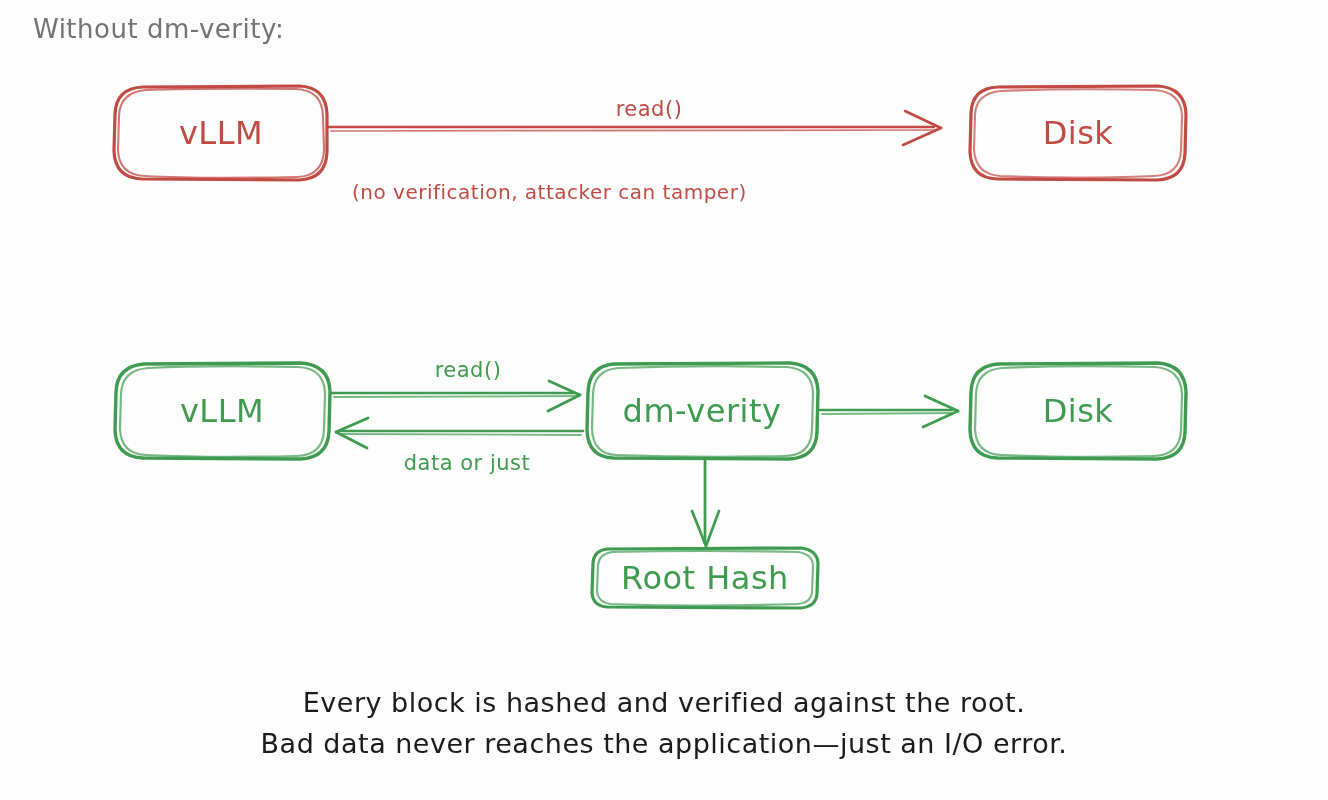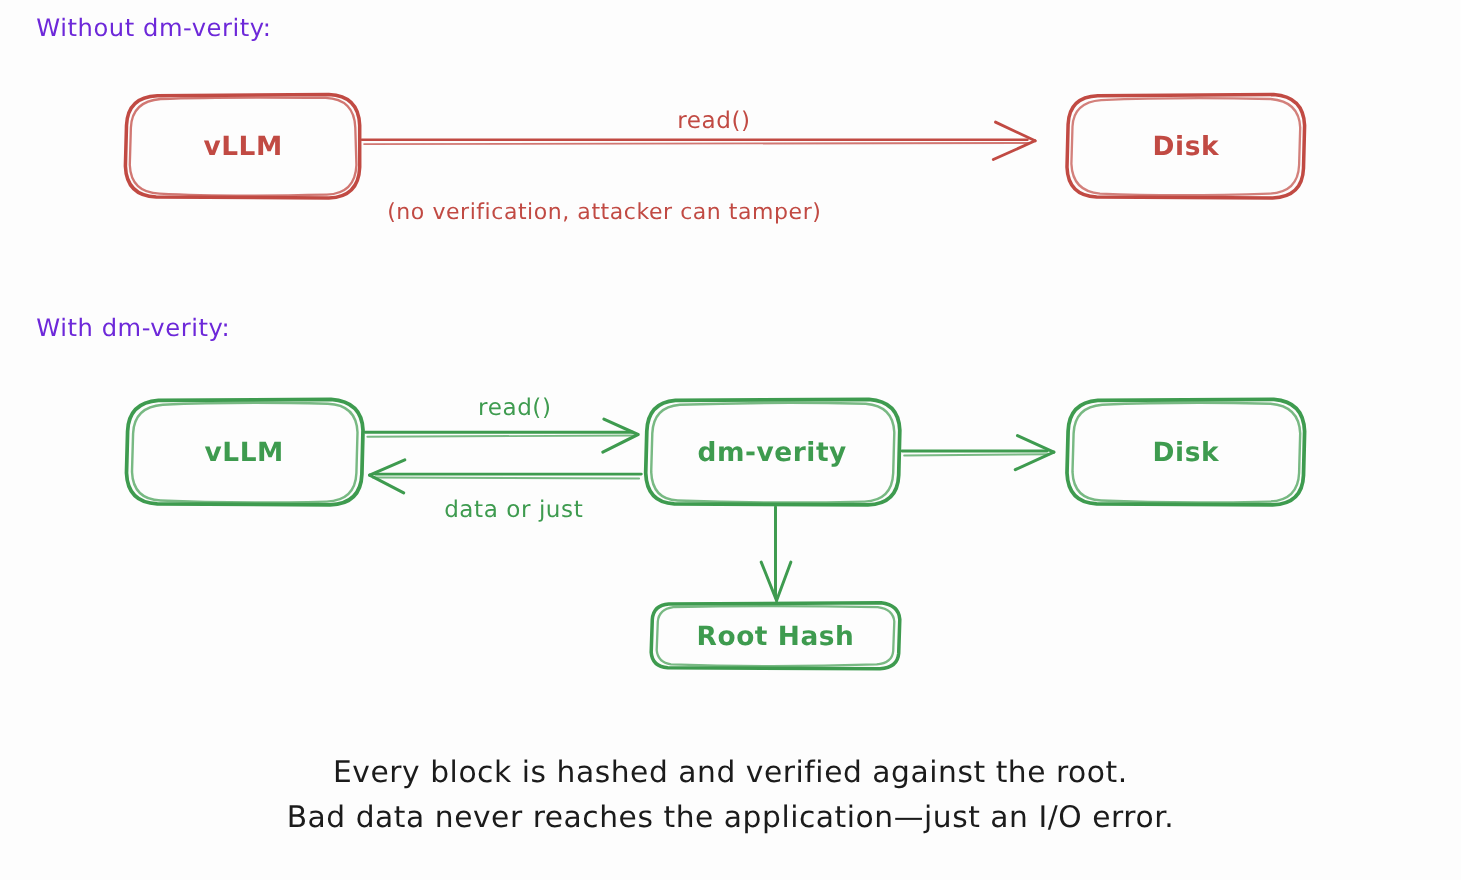--- a/index.html
+++ b/index.html
@@ -24,27 +24,26 @@
     width: 1328px;
     height: 800px;
   }
   .lbl {
     position: absolute;
     white-space: nowrap;
     font-family: "DejaVu Sans", sans-serif;
     letter-spacing: 0.5px;
   }
   .heading {
-    font-size: 22px;
-    color: #6d28d9;
+    font-size: 26px;
+    color: #737373;
     font-weight: 400;
   }
   .node-label {
-    font-size: 24px;
-    font-weight: bold;
+    font-size: 32px;
   }
   .edge-label {
     font-size: 21px;
   }
   .note-label {
     font-size: 20px;
   }
   .caption {
     font-size: 27px;
     color: #1b1b1b;
@@ -137,21 +136,20 @@
   <div class="lbl heading" style="left:33px; top:14px;">Without dm-verity:</div>
 
   <div class="lbl node-label red ctr" style="left:221px; top:133px;">vLLM</div>
 
   <div class="lbl node-label red ctr" style="left:1078px; top:133px;">Disk</div>
 
   <div class="lbl edge-label red ctr" style="left:649px; top:109px;">read()</div>
 
   <div class="lbl note-label red" style="left:352px; top:180px;">(no verification, attacker can tamper)</div>
 
-  <div class="lbl heading" style="left:33px; top:286px;">With dm-verity:</div>
 
   <div class="lbl node-label green ctr" style="left:222px; top:411px;">vLLM</div>
 
   <div class="lbl node-label green ctr" style="left:702px; top:411px;">dm-verity</div>
 
   <div class="lbl node-label green ctr" style="left:1078px; top:411px;">Disk</div>
 
   <div class="lbl node-label green ctr" style="left:705px; top:578px;">Root Hash</div>
 
   <div class="lbl edge-label green ctr" style="left:468px; top:370px;">read()</div>

